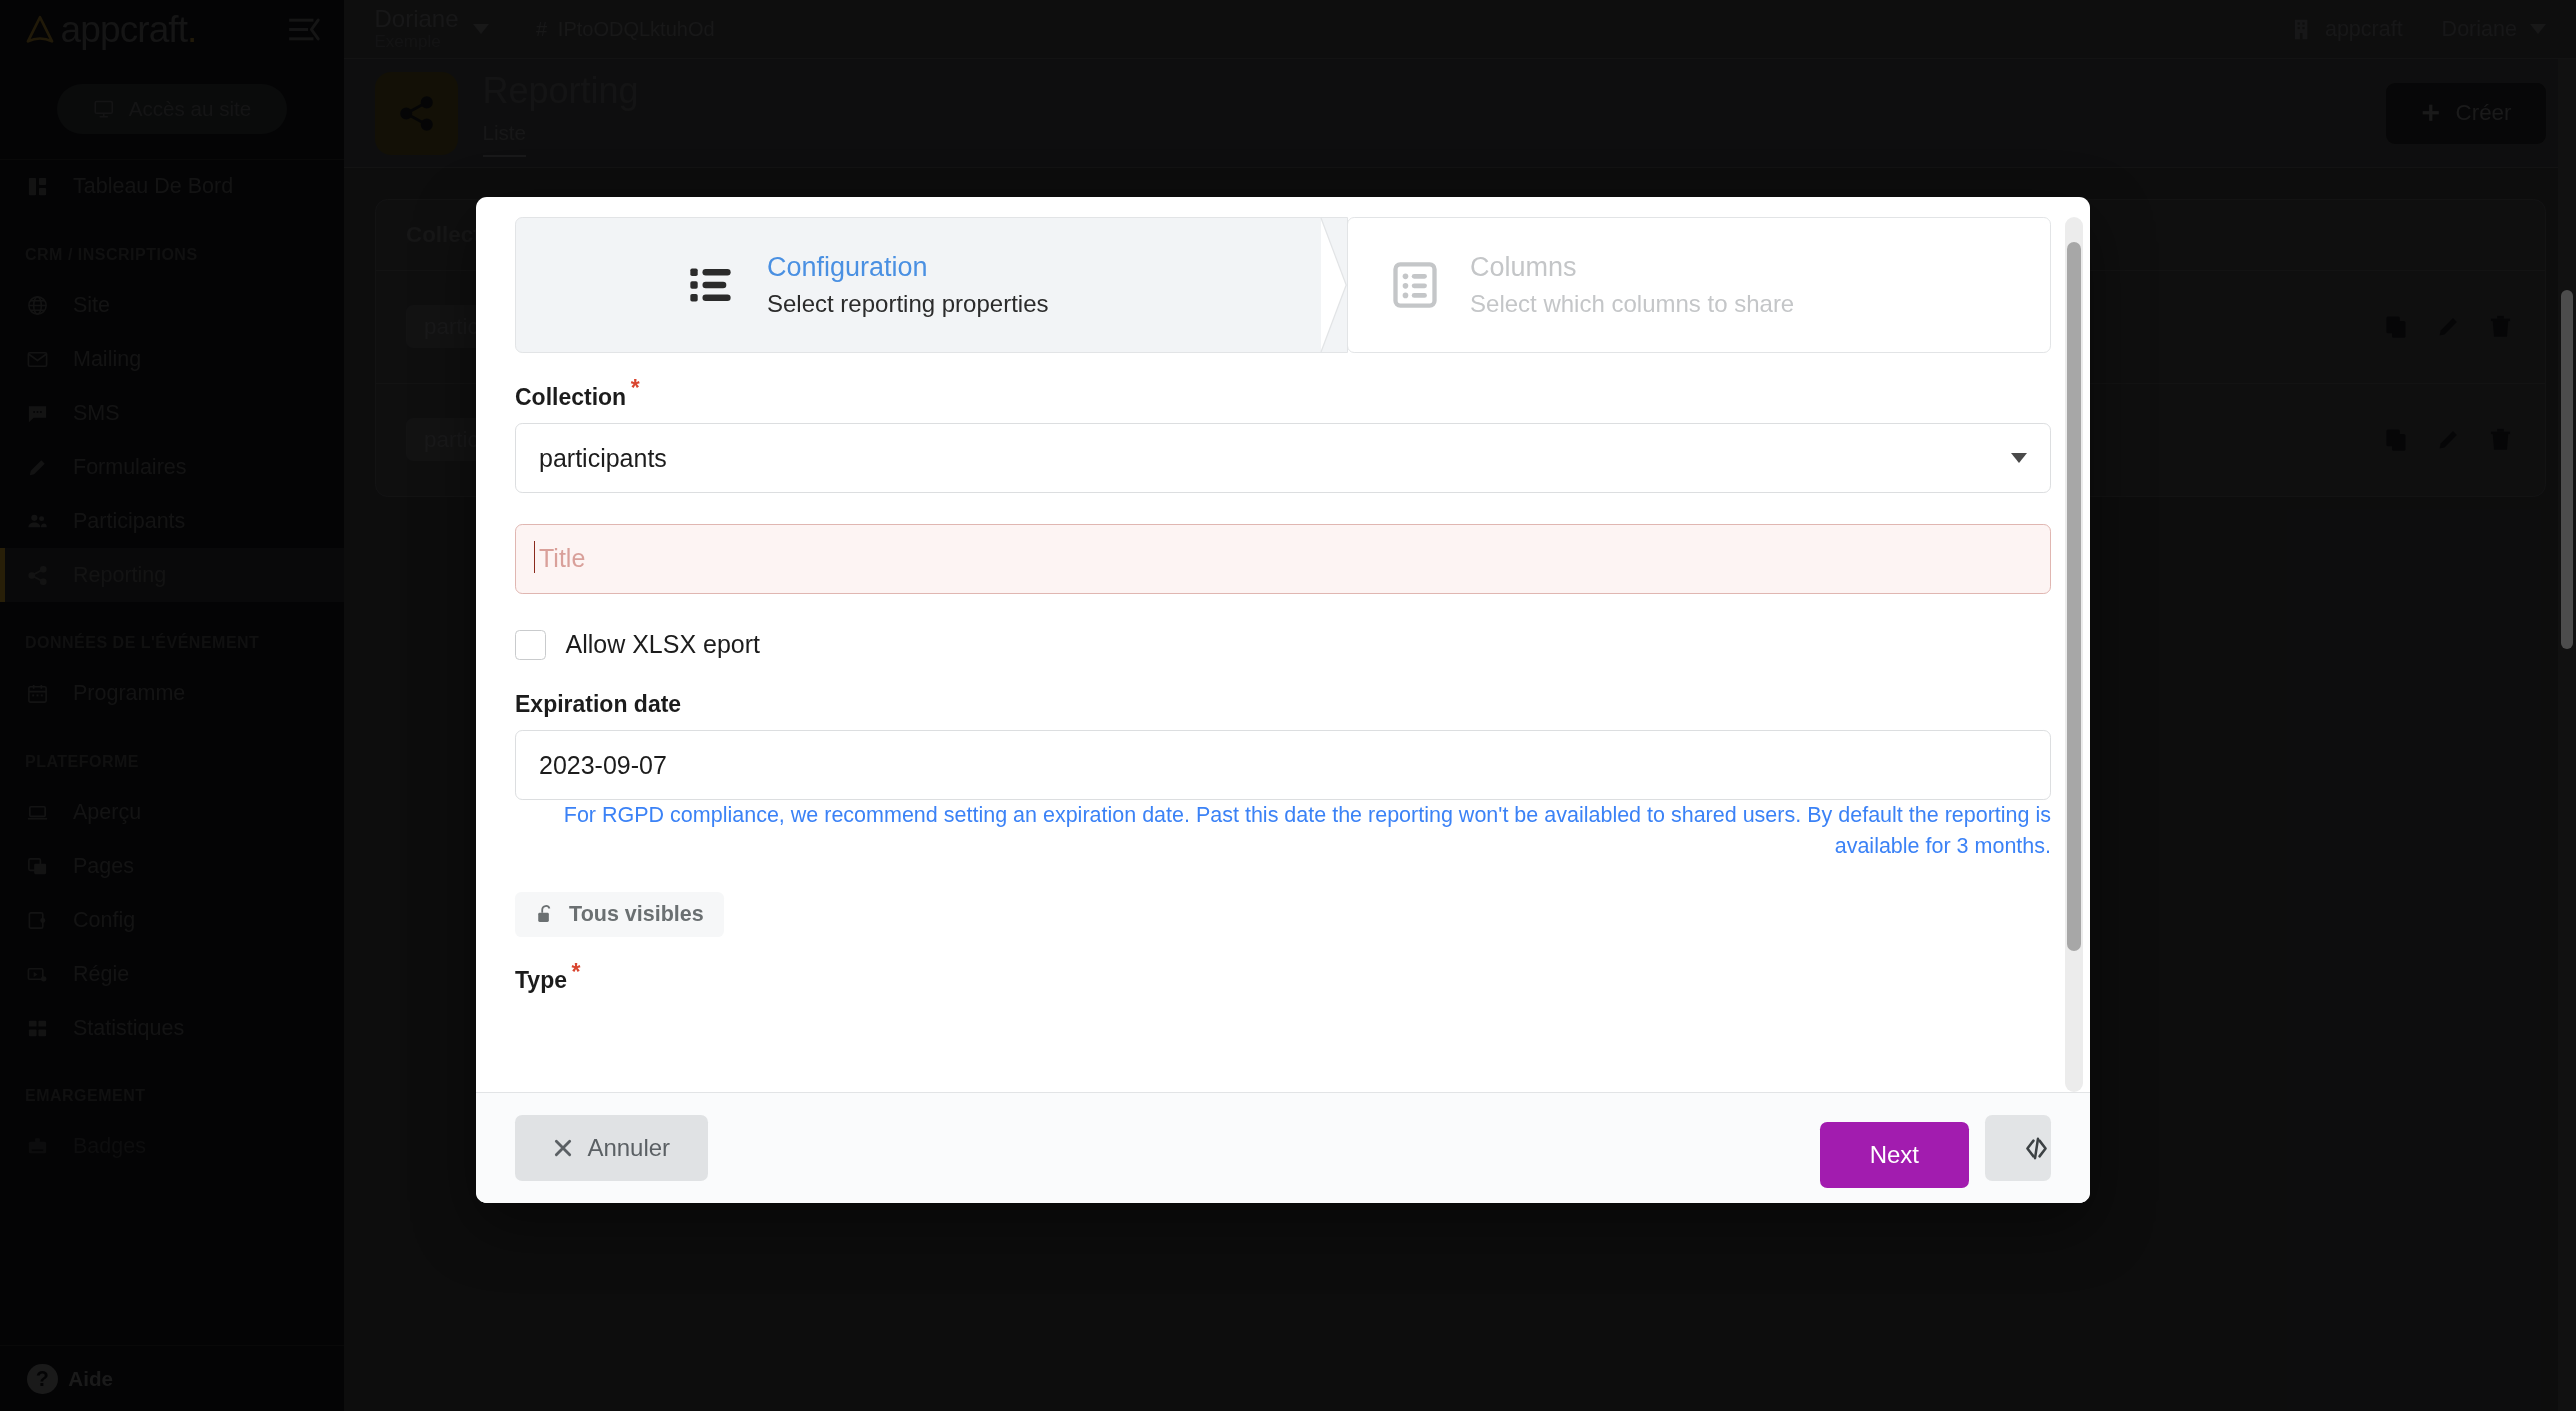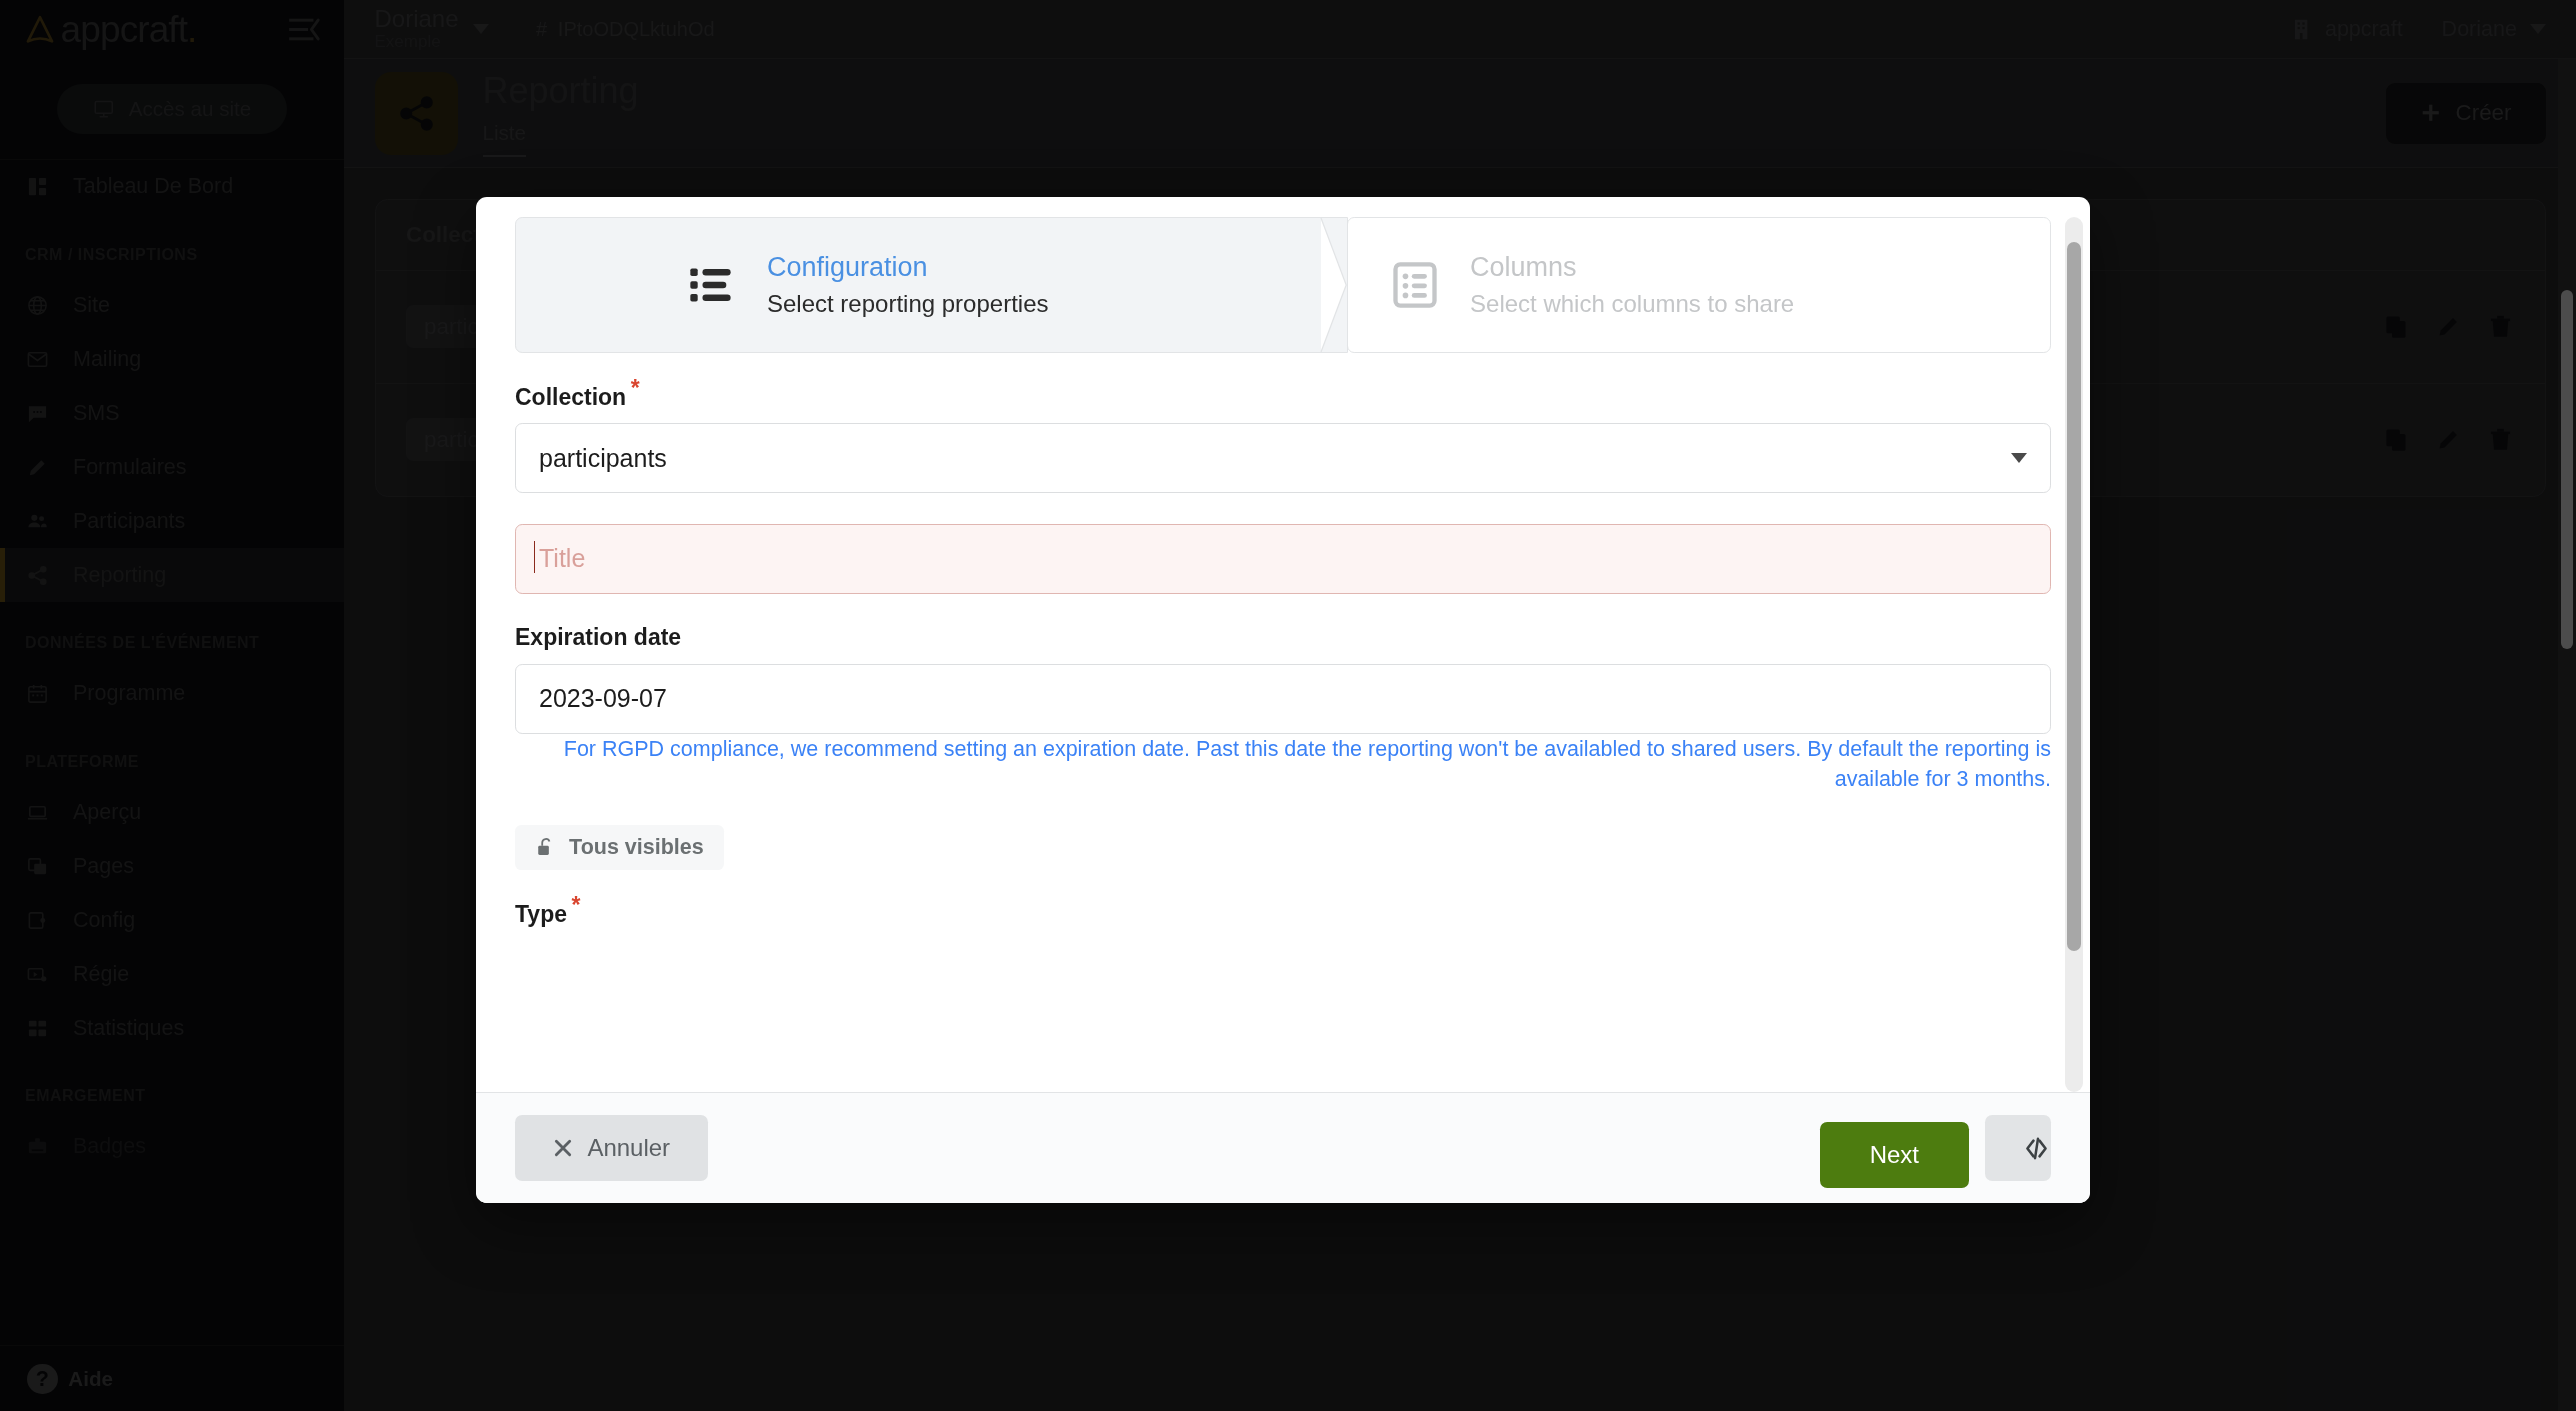--- a/index.html
+++ b/index.html
@@ -231,21 +231,21 @@
 
   .modal-foot {
     height: 111px; border-top: 0.9px solid #e2e4e6; background: #fafbfc;
     display: flex; align-items: center; padding: 0 39px; gap: 16px;
   }
   .btn {
     height: 66px; border-radius: 7.2px; display: flex; align-items: center;
     justify-content: flex-end; gap: 14.4px; font-size: 24px; cursor: pointer;
   }
   .btn-cancel { background: #e0e2e4; color: #5b6064; padding: 0 38px; }
-  .btn-next { background: #4d7c0f; color: #ffffff; padding: 0 50px; margin-left: auto; margin-top: 13px; }
+  .btn-next { background: #a21caf; color: #ffffff; padding: 0 50px; margin-left: auto; margin-top: 13px; }
   .btn-code { background: #e2e4e6; color: #3c4144; width: 66px; padding: 0; }
 </style>
 </head>
 <body>
 
 <div class="app">
 
   <aside class="sidebar">
     <div class="sb-top">
       <div class="logo-wrap">
@@ -596,20 +596,24 @@
             <span class="arrow"></span>
           </div>
         </div>
 
         <div class="field">
           <div class="inp error">
             <span class="ph">Title</span>
           </div>
         </div>
 
+        <div class="chk-row">
+          <span class="chkbox"></span>
+          <span class="chk-lbl">Allow XLSX eport</span>
+        </div>
 
         <div class="field">
           <div class="lbl">Expiration date</div>
           <div class="inp">
             <span>2023-09-07</span>
           </div>
           <div class="helper">For RGPD compliance, we recommend setting an expiration date. Past this date the reporting won't be availabled to shared users. By default the reporting is available for 3 months.</div>
         </div>
 
         <div class="field">

